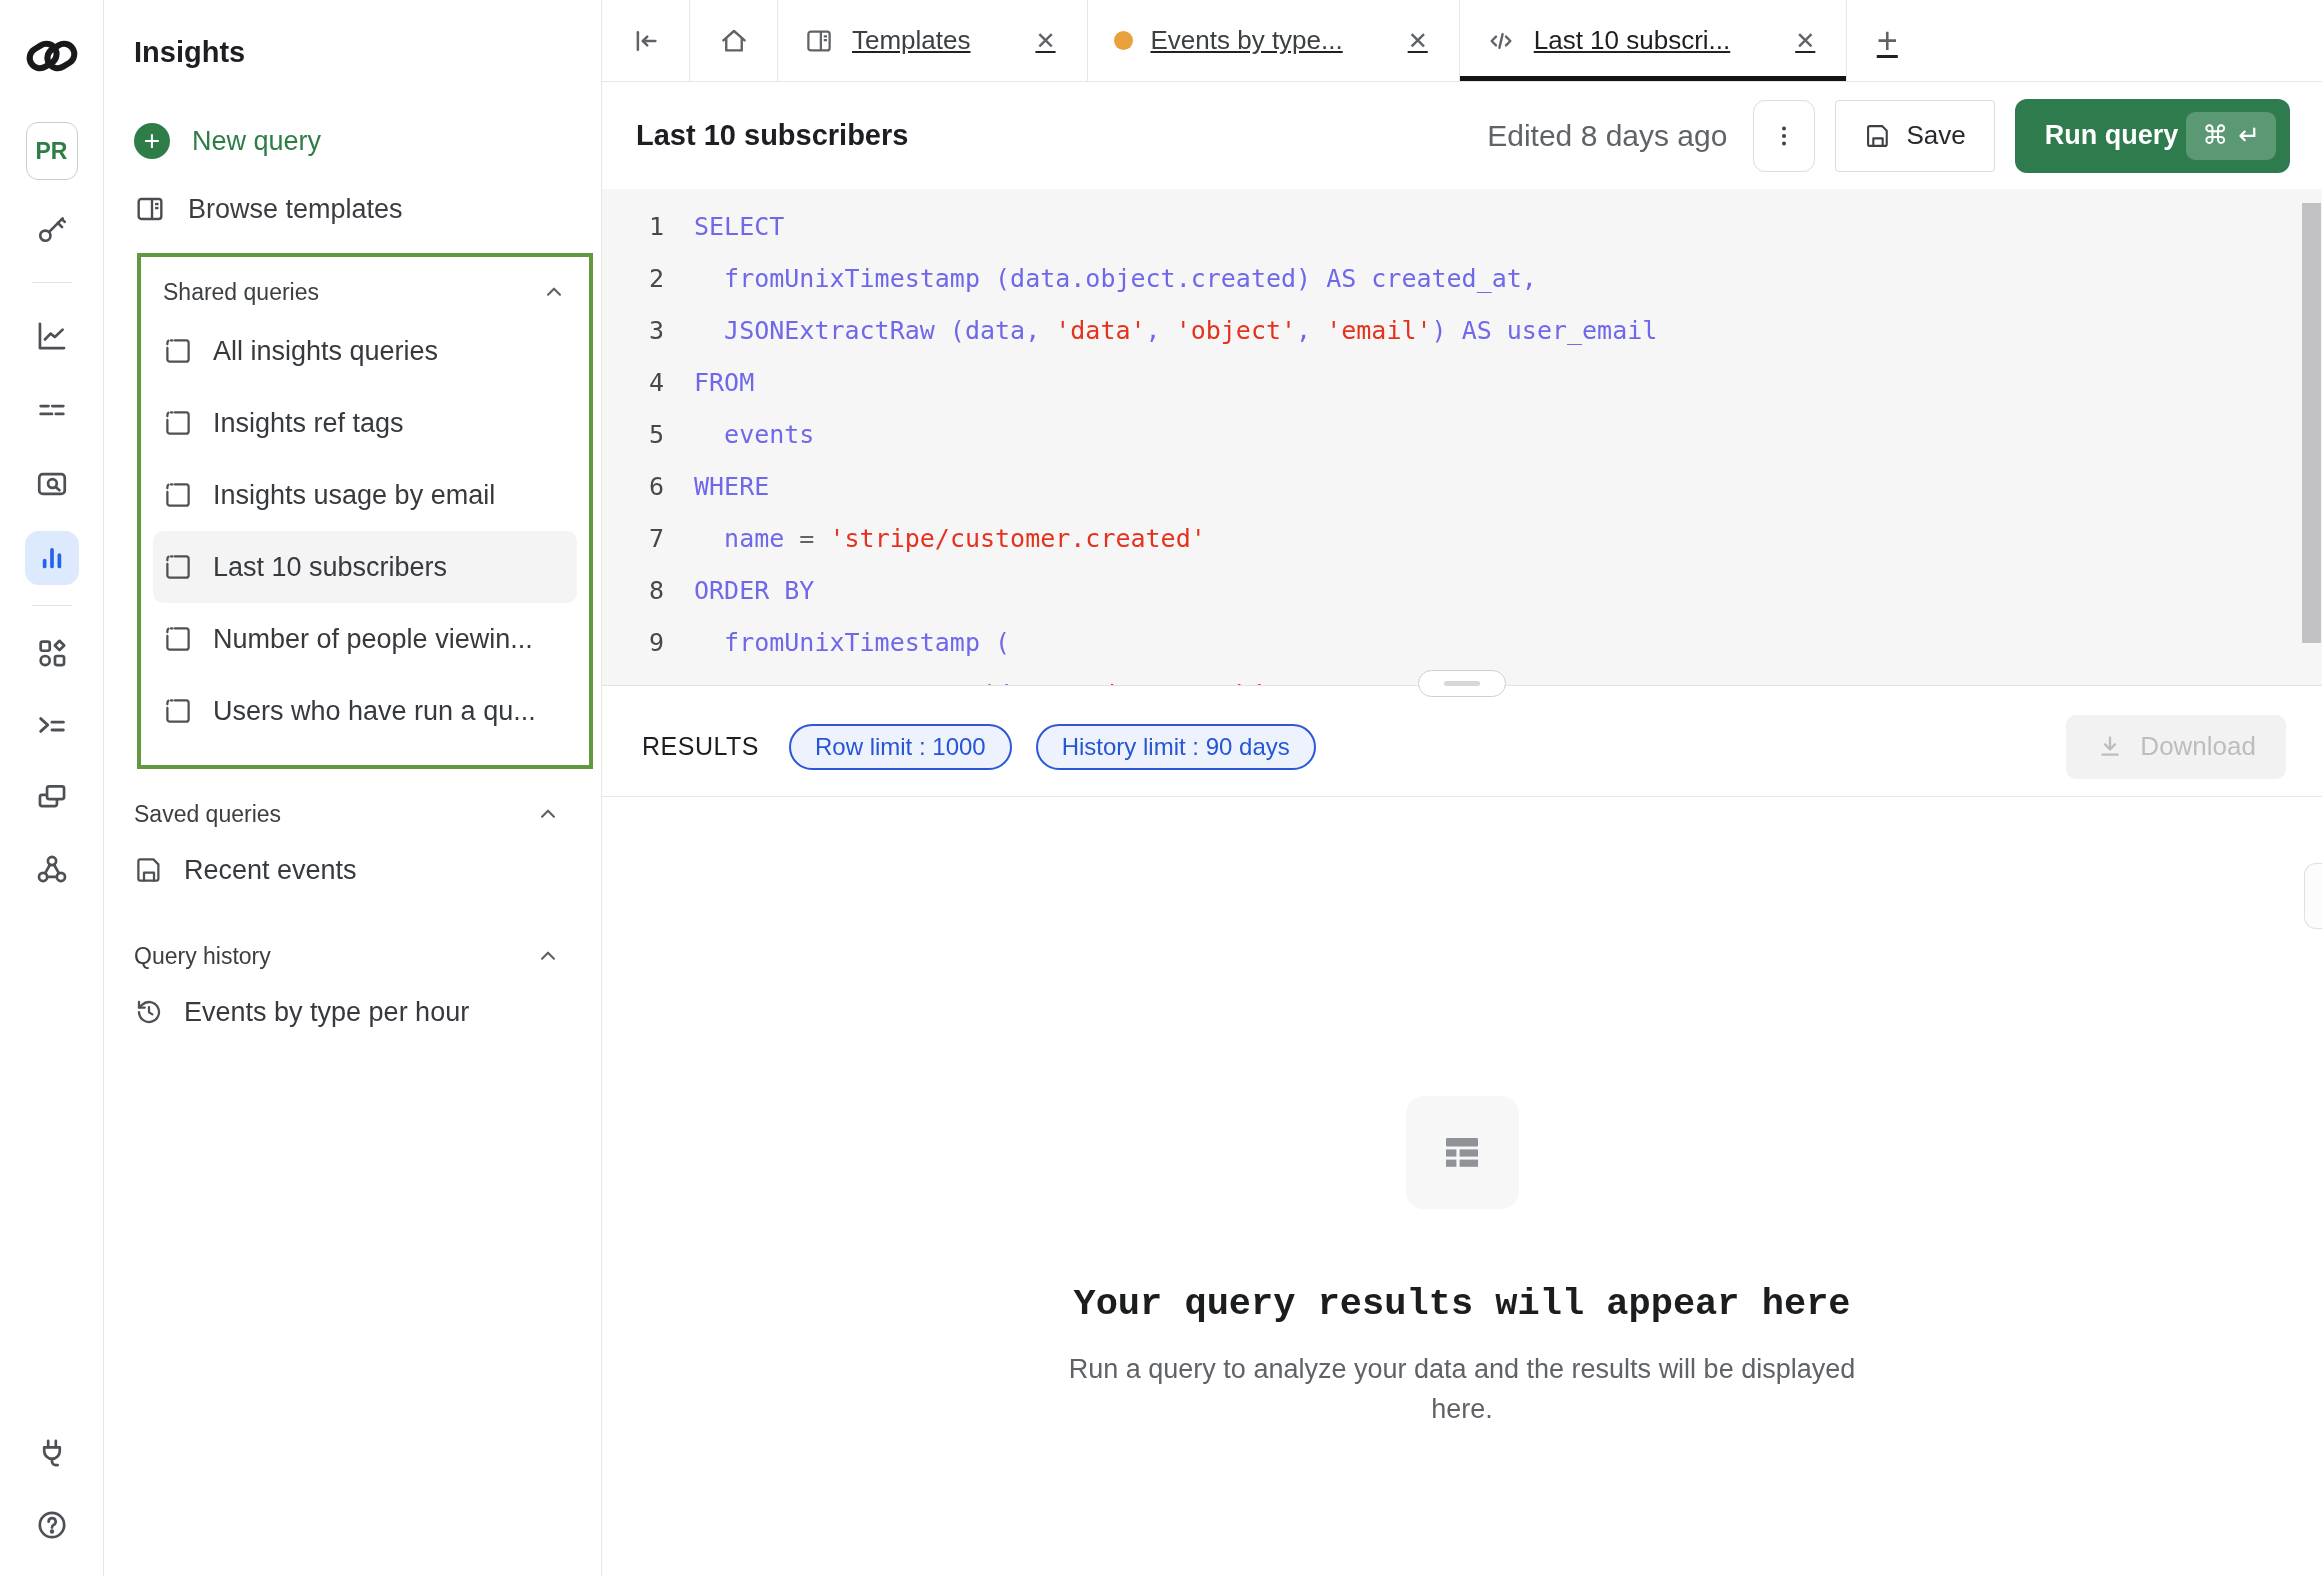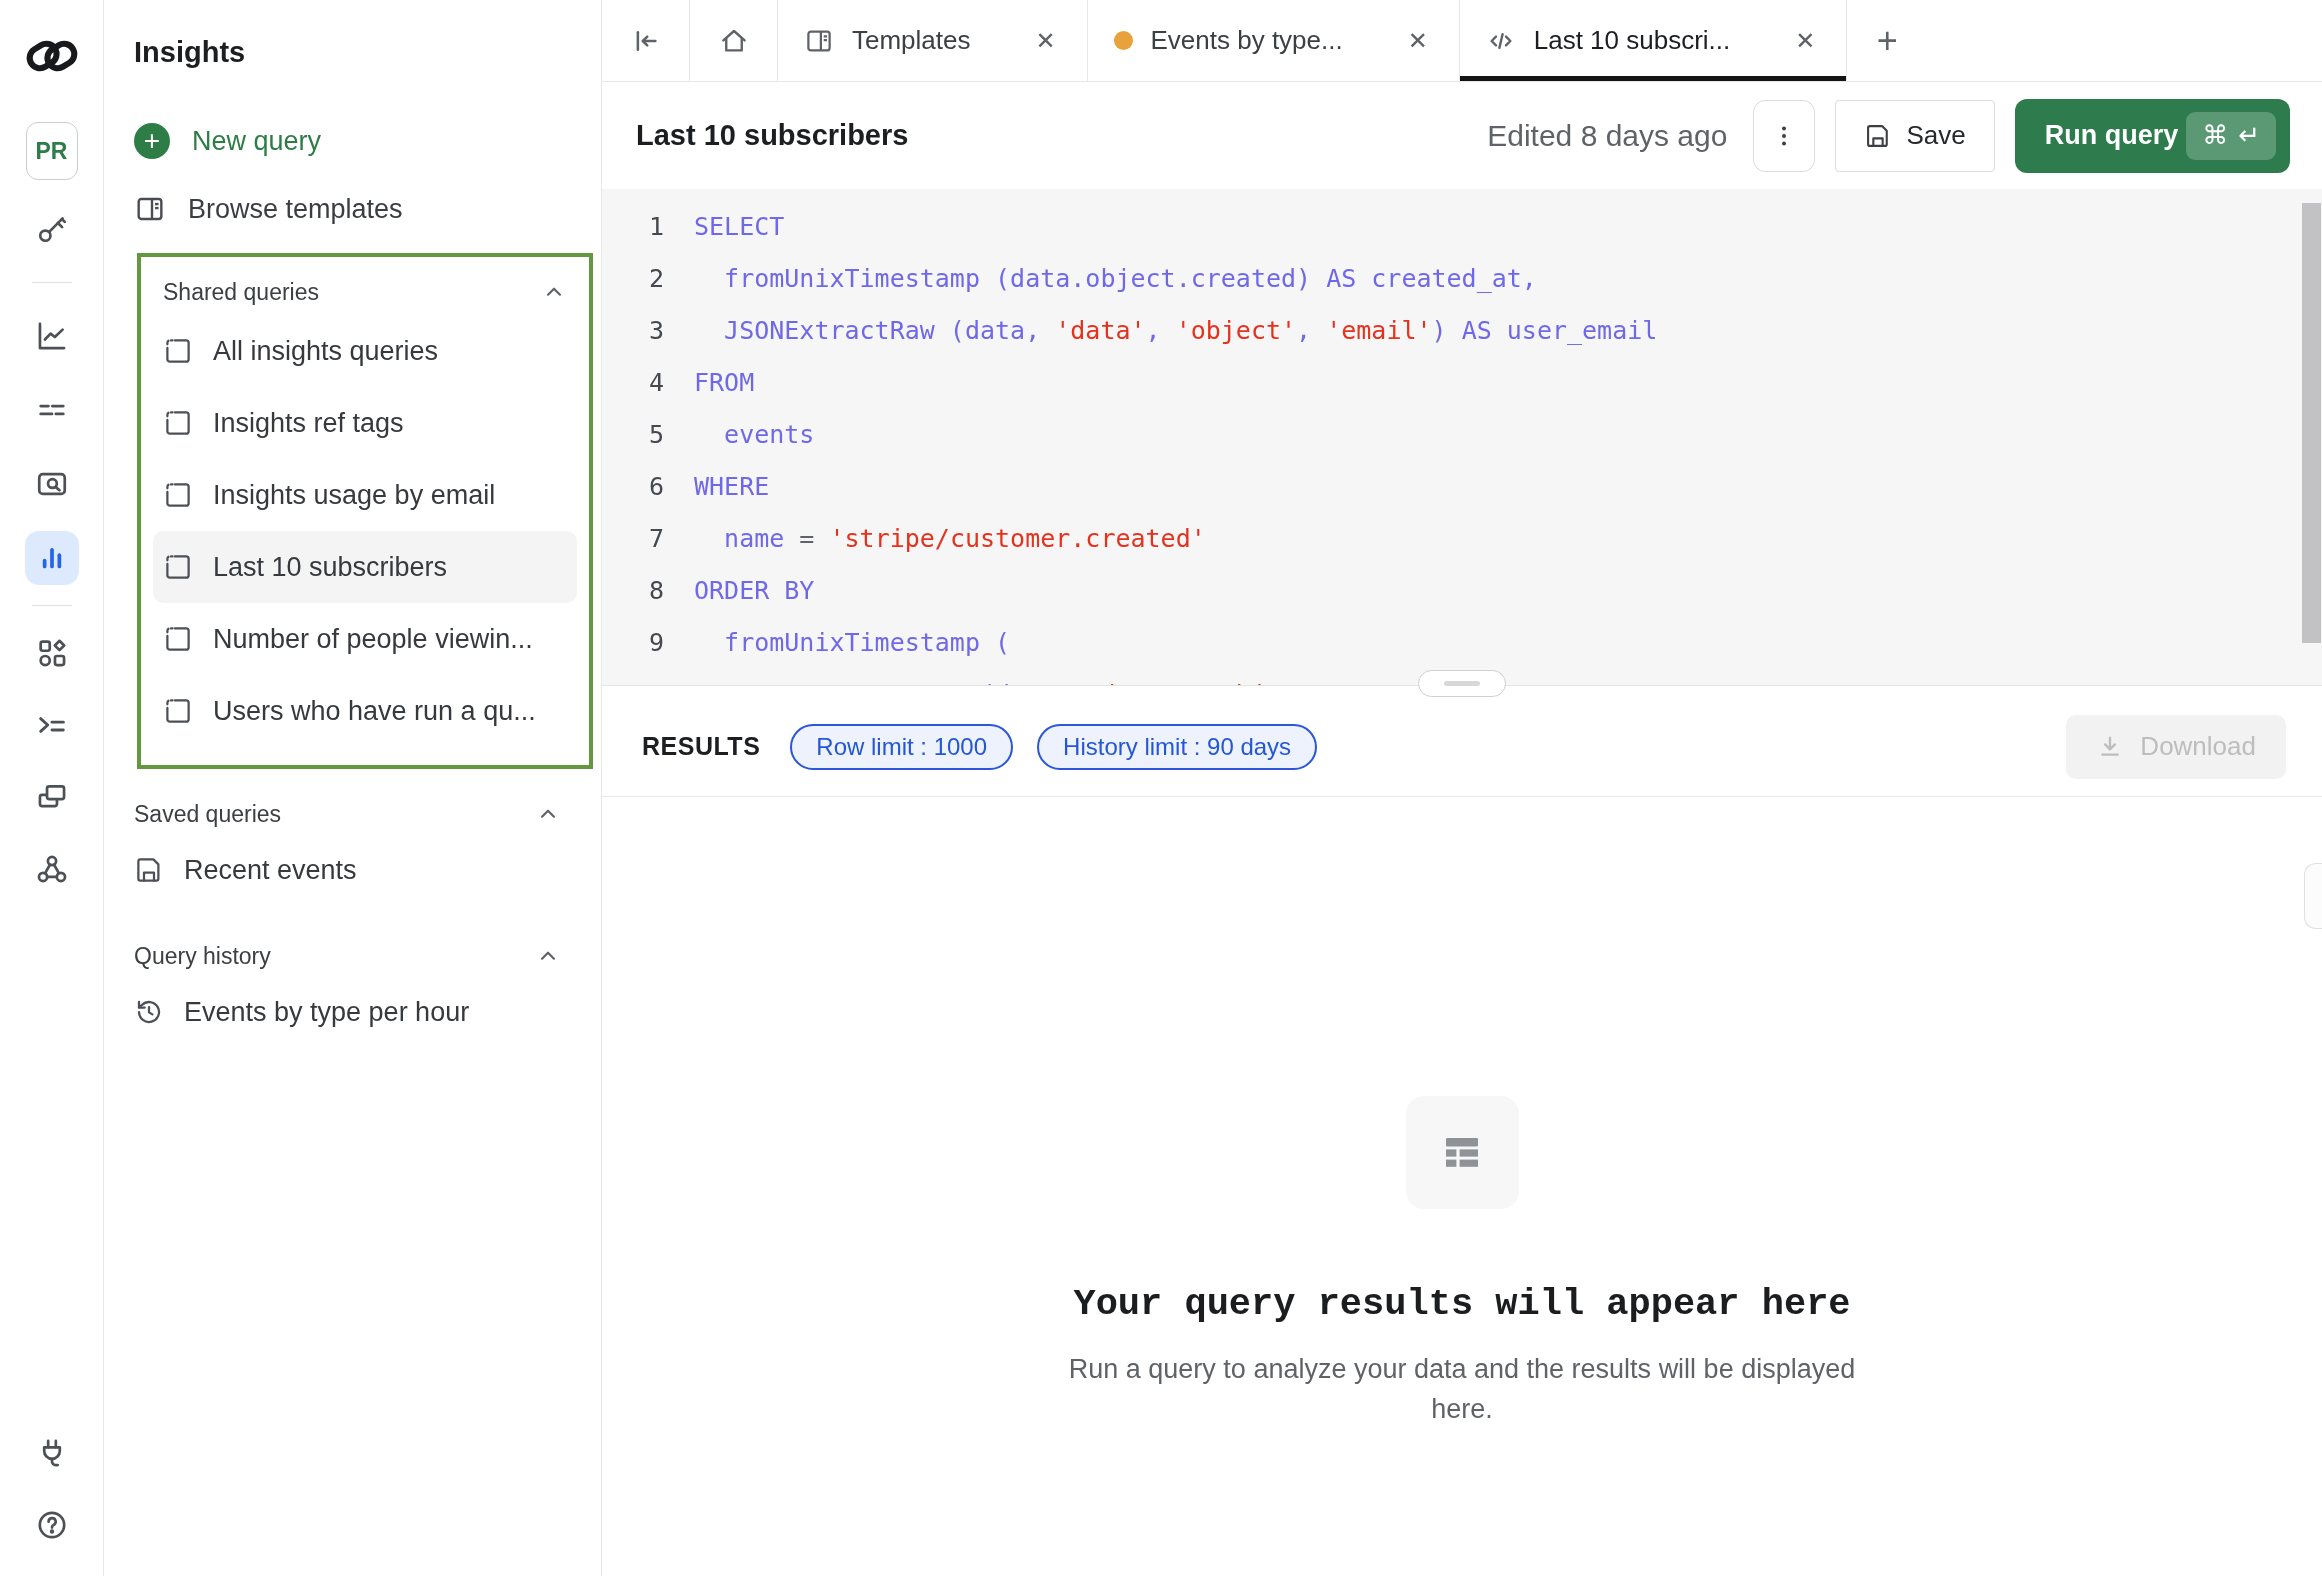--- a/index.html
+++ b/index.html
@@ -38,21 +38,21 @@
   .q-item svg { width:30px; height:30px; flex:none; color:#4d5156; }
   .q-item.sel { background:#f4f4f5; }
   .outside { padding:0 40px 0 30px; margin-top:22px; }
   .outside2 { padding:0 40px 0 30px; margin-top:30px; }
   .sb-item { display:flex; align-items:center; gap:20px; height:66px; padding-left:30px; font-size:27px; color:#36393d; cursor:pointer; }
   .sb-item svg { width:30px; height:30px; flex:none; color:#4d5156; }
 
   
   .main { position:absolute; left:602px; top:0; width:1720px; height:100%; display:flex; flex-direction:column; }
 
-  .tabbar { height:82px; border-bottom:1px solid #e7e7e7; display:flex; align-items:stretch; flex:none; }
+  .tabbar { height:82px; border-bottom:1px solid #e7e7e7; display:flex; align-items:stretch; flex:none;text-decoration:underline; }
   .tb-btn { width:88px; display:flex; align-items:center; justify-content:center; border-right:1px solid #e7e7e7; color:#5f6368; cursor:pointer; }
   .tb-btn svg { width:30px; height:30px; }
   .tab { position:relative; display:flex; align-items:center; padding:0 26px; gap:18px; border-right:1px solid #e7e7e7; font-size:26px; color:#3c4043; cursor:pointer; white-space:nowrap; }
   .tab svg.ticon { width:30px; height:30px; color:#5f6368; flex:none; }
   .tab .close { margin-left:42px; color:#5f6368; font-size:24px; width:30px; height:30px; display:flex; align-items:center; justify-content:center; }
   .dot { width:19px; height:19px; border-radius:50%; background:#e9a23b; flex:none; }
   .tab.active { color:#1c1e21; font-weight:500; border-right:1px solid #e7e7e7; }
   .tab.active::after { content:""; position:absolute; left:0; right:0; bottom:0; height:5px; background:#141414; }
   .tab-plus { width:80px; display:flex; align-items:center; justify-content:center; font-size:36px; color:#5f6368; font-weight:300; cursor:pointer; }
 
@@ -74,21 +74,21 @@
   .code-line .s { color:#e5321e; }
   .code-line .o { color:#5f6368; }
   .scroll-thumb { position:absolute; right:1px; top:14px; width:19px; height:440px; background:#c2c2c4; }
 
   .split { height:12px; background:#fff; border-top:1px solid #e4e4e4; position:relative; flex:none; }
   .grip { position:absolute; left:50%; top:-16px; transform:translateX(-50%); width:88px; height:27px; background:#fff;
           border:1.5px solid #cfcfcf; border-radius:14px; display:flex; align-items:center; justify-content:center; cursor:row-resize; }
   .grip-bar { width:36px; height:5px; border-radius:3px; background:#d8d8d8; }
 
   .results-bar { height:100px; display:flex; align-items:center; padding:0 36px 0 40px; border-bottom:1px solid #e8e8e8; flex:none; }
-  .res-label { font-size:25px; font-weight:700; color:#1c1e21; letter-spacing:0.5px; }
+  .res-label { font-size:25px; font-weight:400; color:#1c1e21; letter-spacing:0.5px; }
   .pills { display:flex; gap:24px; margin-left:30px; }
   .pill { height:46px; border:2px solid #2b57d8; border-radius:24px; background:#edf2fd; color:#2456d6;
           font-size:24px; font-weight:500; display:flex; align-items:center; padding:0 24px; cursor:pointer; white-space:nowrap; }
   .dl-btn { margin-left:auto; height:64px; border:none; border-radius:10px; background:#f2f2f3; color:#bdbdbf;
             font-size:26px; font-weight:500; display:flex; align-items:center; gap:16px; padding:0 30px; }
   .dl-btn svg { width:28px; height:28px; }
 
   .results-area { position:relative; flex:1; background:#fff; }
   .empty { display:flex; flex-direction:column; align-items:center; text-align:center; padding-top:299px; }
   .icon-card { width:113px; height:113px; border-radius:18px; background:#f7f7f8; display:flex; align-items:center; justify-content:center; color:#8f9296; }

